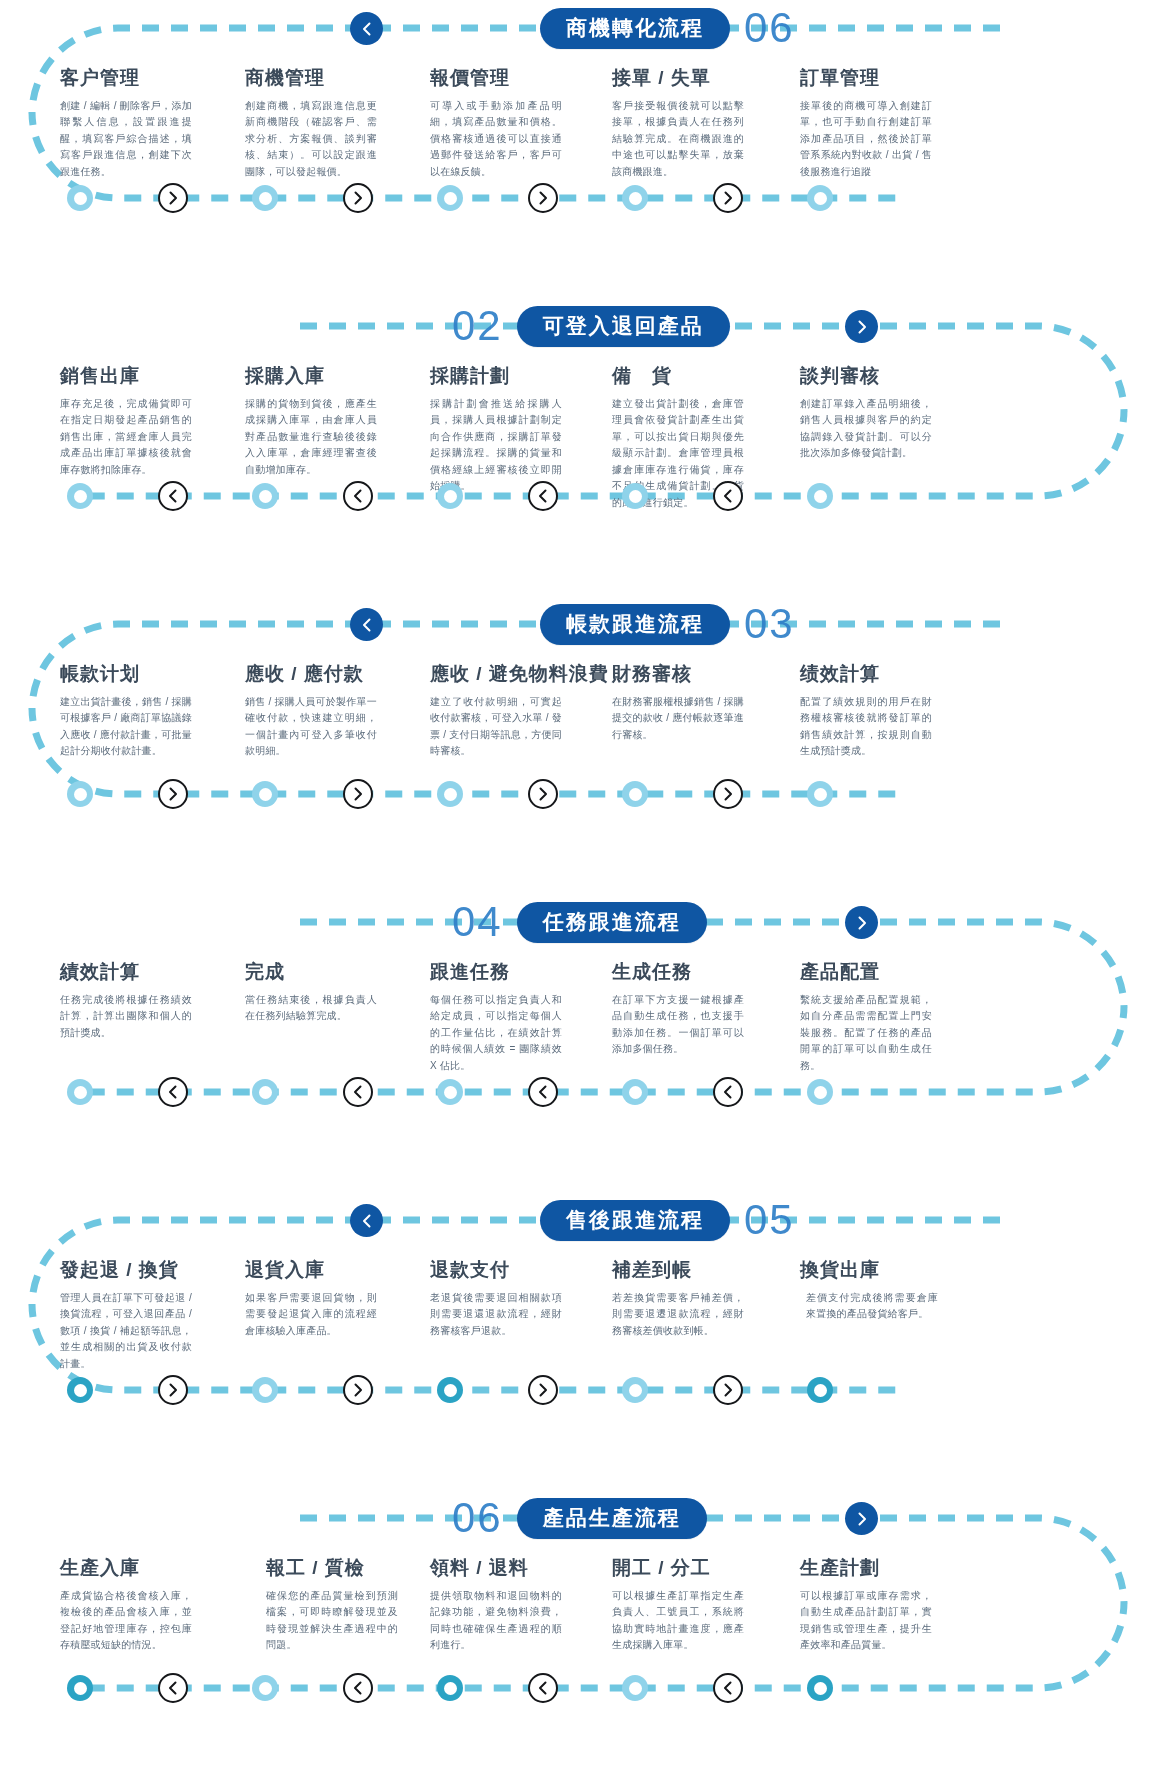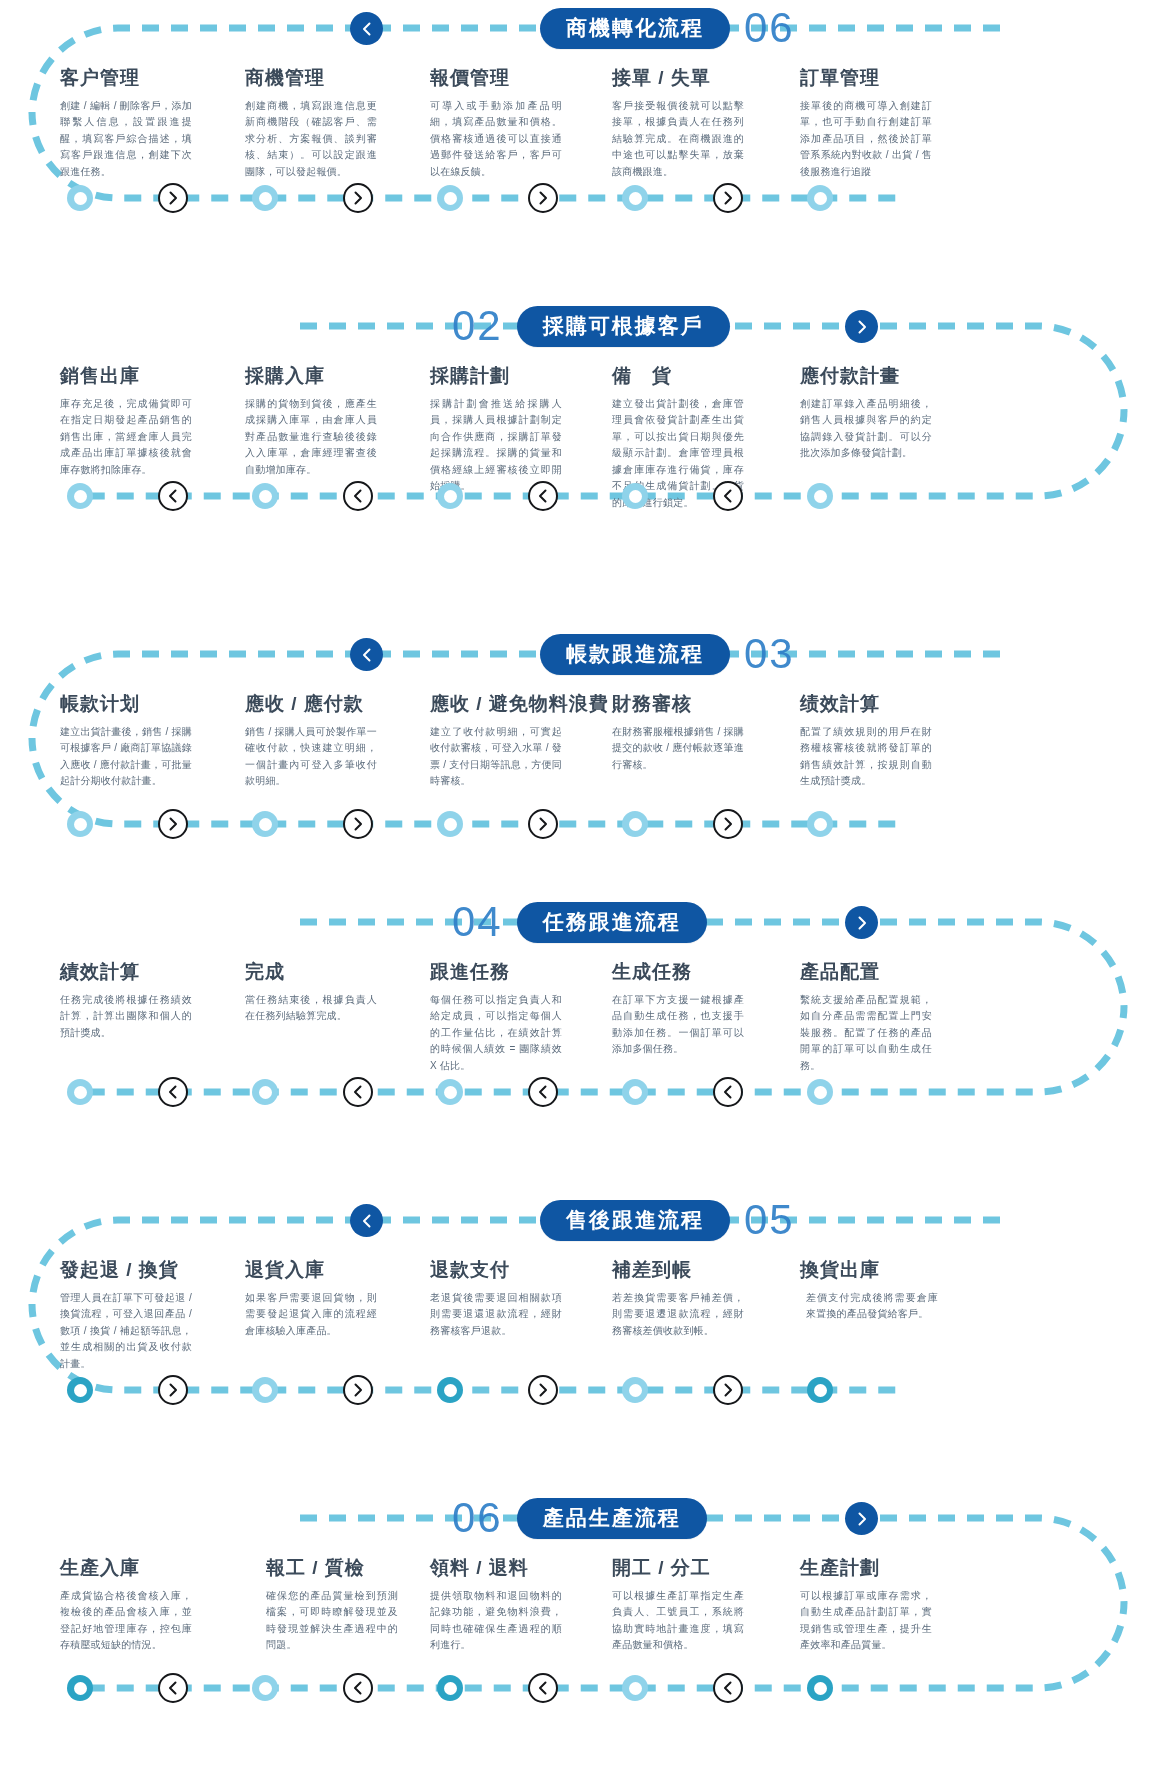--- a/index.html
+++ b/index.html
@@ -145,21 +145,21 @@
       </div>
     </div>
     <div class="section" style="top: 298px;">
       <div class="track">
         <svg width="1156" height="298" viewBox="0 0 1156 298">
           <path d="M 300 28 L 1038 28 A 86 86 0 0 1 1124 114 L 1124 112 A 86 86 0 0 1 1038 198 L 90 198" fill="none" stroke="#6ec6e0" stroke-width="7" stroke-linecap="butt" stroke-dasharray="17 12"></path>
         </svg>
       </div>
       <div class="hdr" style="top: 6px; left: 452px;">
         <div class="num" style="color: rgb(47, 127, 200);">02</div>
-        <div class="pill" style="background: rgb(15, 86, 163); color: rgb(255, 255, 255);">採購可根據客戶</div>
+        <div class="pill" style="background: rgb(15, 86, 163); color: rgb(255, 255, 255);">可登入退回產品</div>
       </div>
       <div class="hchev" style="top: 12px; left: 845px;">
         <svg width="16" height="16" viewBox="0 0 16 16">
           <path d="M5.5 2.5 L11 8 L5.5 13.5" fill="none" stroke-width="2" stroke-linecap="round" stroke-linejoin="round" stroke="#ffffff"></path>
         </svg>
       </div>
       <div class="cards" style="top: 68px;">
         <div class="card" style="position: absolute; left: 60px;">
           <h3 style="color: rgb(59, 74, 90);">銷售出庫</h3>
           <p style="color: rgb(91, 107, 124);">庫存充足後，完成備貨即可在指定日期發起產品銷售的銷售出庫，當經倉庫人員完成產品出庫訂單據核後就會庫存數將扣除庫存。</p>
@@ -170,21 +170,21 @@
         </div>
         <div class="card" style="position: absolute; left: 430px;">
           <h3 style="color: rgb(59, 74, 90);">採購計劃</h3>
           <p style="color: rgb(91, 107, 124);">採購計劃會推送給採購人員，採購人員根據計劃制定向合作供應商，採購訂單發起採購流程。採購的貨量和價格經線上經審核後立即開始採購。</p>
         </div>
         <div class="card" style="position: absolute; left: 612px;">
           <h3 style="color: rgb(59, 74, 90);">備　貨</h3>
           <p style="color: rgb(91, 107, 124);">建立發出貨計劃後，倉庫管理員會依發貨計劃產生出貨單，可以按出貨日期與優先級顯示計劃。倉庫管理員根據倉庫庫存進行備貨，庫存不足的生成備貨計劃。備貨的庫存進行鎖定。</p>
         </div>
         <div class="card" style="position: absolute; left: 800px;">
-          <h3 style="color: rgb(59, 74, 90);">應付款計畫</h3>
+          <h3 style="color: rgb(59, 74, 90);">談判審核</h3>
           <p style="color: rgb(91, 107, 124);">創建訂單錄入產品明細後，銷售人員根據與客戶的約定協調錄入發貨計劃。可以分批次添加多條發貨計劃。</p>
         </div>
       </div>
       <div class="nodes" style="top: 183px;">
         <div class="dot" style="left: 67px; top: 2px;">
           <i></i>
         </div>
         <div class="chev" style="left: 158px; top: 0px;">
           <svg width="16" height="16" viewBox="0 0 16 16">
             <path d="M10.5 2.5 L5 8 L10.5 13.5" fill="none" stroke-width="2" stroke-linecap="round" stroke-linejoin="round" stroke="#15171a"></path>
@@ -212,21 +212,21 @@
         <div class="chev" style="left: 713px; top: 0px;">
           <svg width="16" height="16" viewBox="0 0 16 16">
             <path d="M10.5 2.5 L5 8 L10.5 13.5" fill="none" stroke-width="2" stroke-linecap="round" stroke-linejoin="round" stroke="#15171a"></path>
           </svg>
         </div>
         <div class="dot" style="left: 807px; top: 2px;">
           <i></i>
         </div>
       </div>
     </div>
-    <div class="section" style="top: 626px;">
+    <div class="section" style="top: 596px;">
       <div class="track">
         <svg width="1156" height="298" viewBox="0 0 1156 298">
           <path d="M 1000 28 L 118 28 A 86 86 0 0 0 32 114 L 32 112 A 86 86 0 0 0 118 198 L 900 198" fill="none" stroke="#6ec6e0" stroke-width="7" stroke-linecap="butt" stroke-dasharray="17 12"></path>
         </svg>
       </div>
       <div class="hdr" style="top: 6px; left: 540px;">
         <div class="pill" style="background: rgb(15, 86, 163); color: rgb(255, 255, 255);">帳款跟進流程</div>
         <div class="num" style="color: rgb(47, 127, 200);">03</div>
       </div>
       <div class="hchev" style="top: 12px; left: 350px;">
@@ -467,21 +467,21 @@
         <div class="card" style="position: absolute; left: 245px; margin-left: 21px;">
           <h3 style="color: rgb(59, 74, 90);">報工 / 質檢</h3>
           <p style="color: rgb(91, 107, 124);">確保您的產品質量檢到預測檔案，可即時瞭解發現並及時發現並解決生產過程中的問題。</p>
         </div>
         <div class="card" style="position: absolute; left: 430px;">
           <h3 style="color: rgb(59, 74, 90);">領料 / 退料</h3>
           <p style="color: rgb(91, 107, 124);">提供領取物料和退回物料的記錄功能，避免物料浪費，同時也確確保生產過程的順利進行。</p>
         </div>
         <div class="card" style="position: absolute; left: 612px;">
           <h3 style="color: rgb(59, 74, 90);">開工 / 分工</h3>
-          <p style="color: rgb(91, 107, 124);">可以根據生產訂單指定生產負責人、工號員工，系統將協助實時地計畫進度，填寫產品數量和價格。</p>
+          <p style="color: rgb(91, 107, 124);">可以根據生產訂單指定生產負責人、工號員工，系統將協助實時地計畫進度，應產生成採購入庫單。</p>
         </div>
         <div class="card" style="position: absolute; left: 800px;">
           <h3 style="color: rgb(59, 74, 90);">生產計劃</h3>
           <p style="color: rgb(91, 107, 124);">可以根據訂單或庫存需求，自動生成產品計劃訂單，實現銷售或管理生產，提升生產效率和產品質量。</p>
         </div>
       </div>
       <div class="nodes" style="top: 183px;">
         <div class="dot teal" style="left: 67px; top: 2px;">
           <i></i>
         </div>

